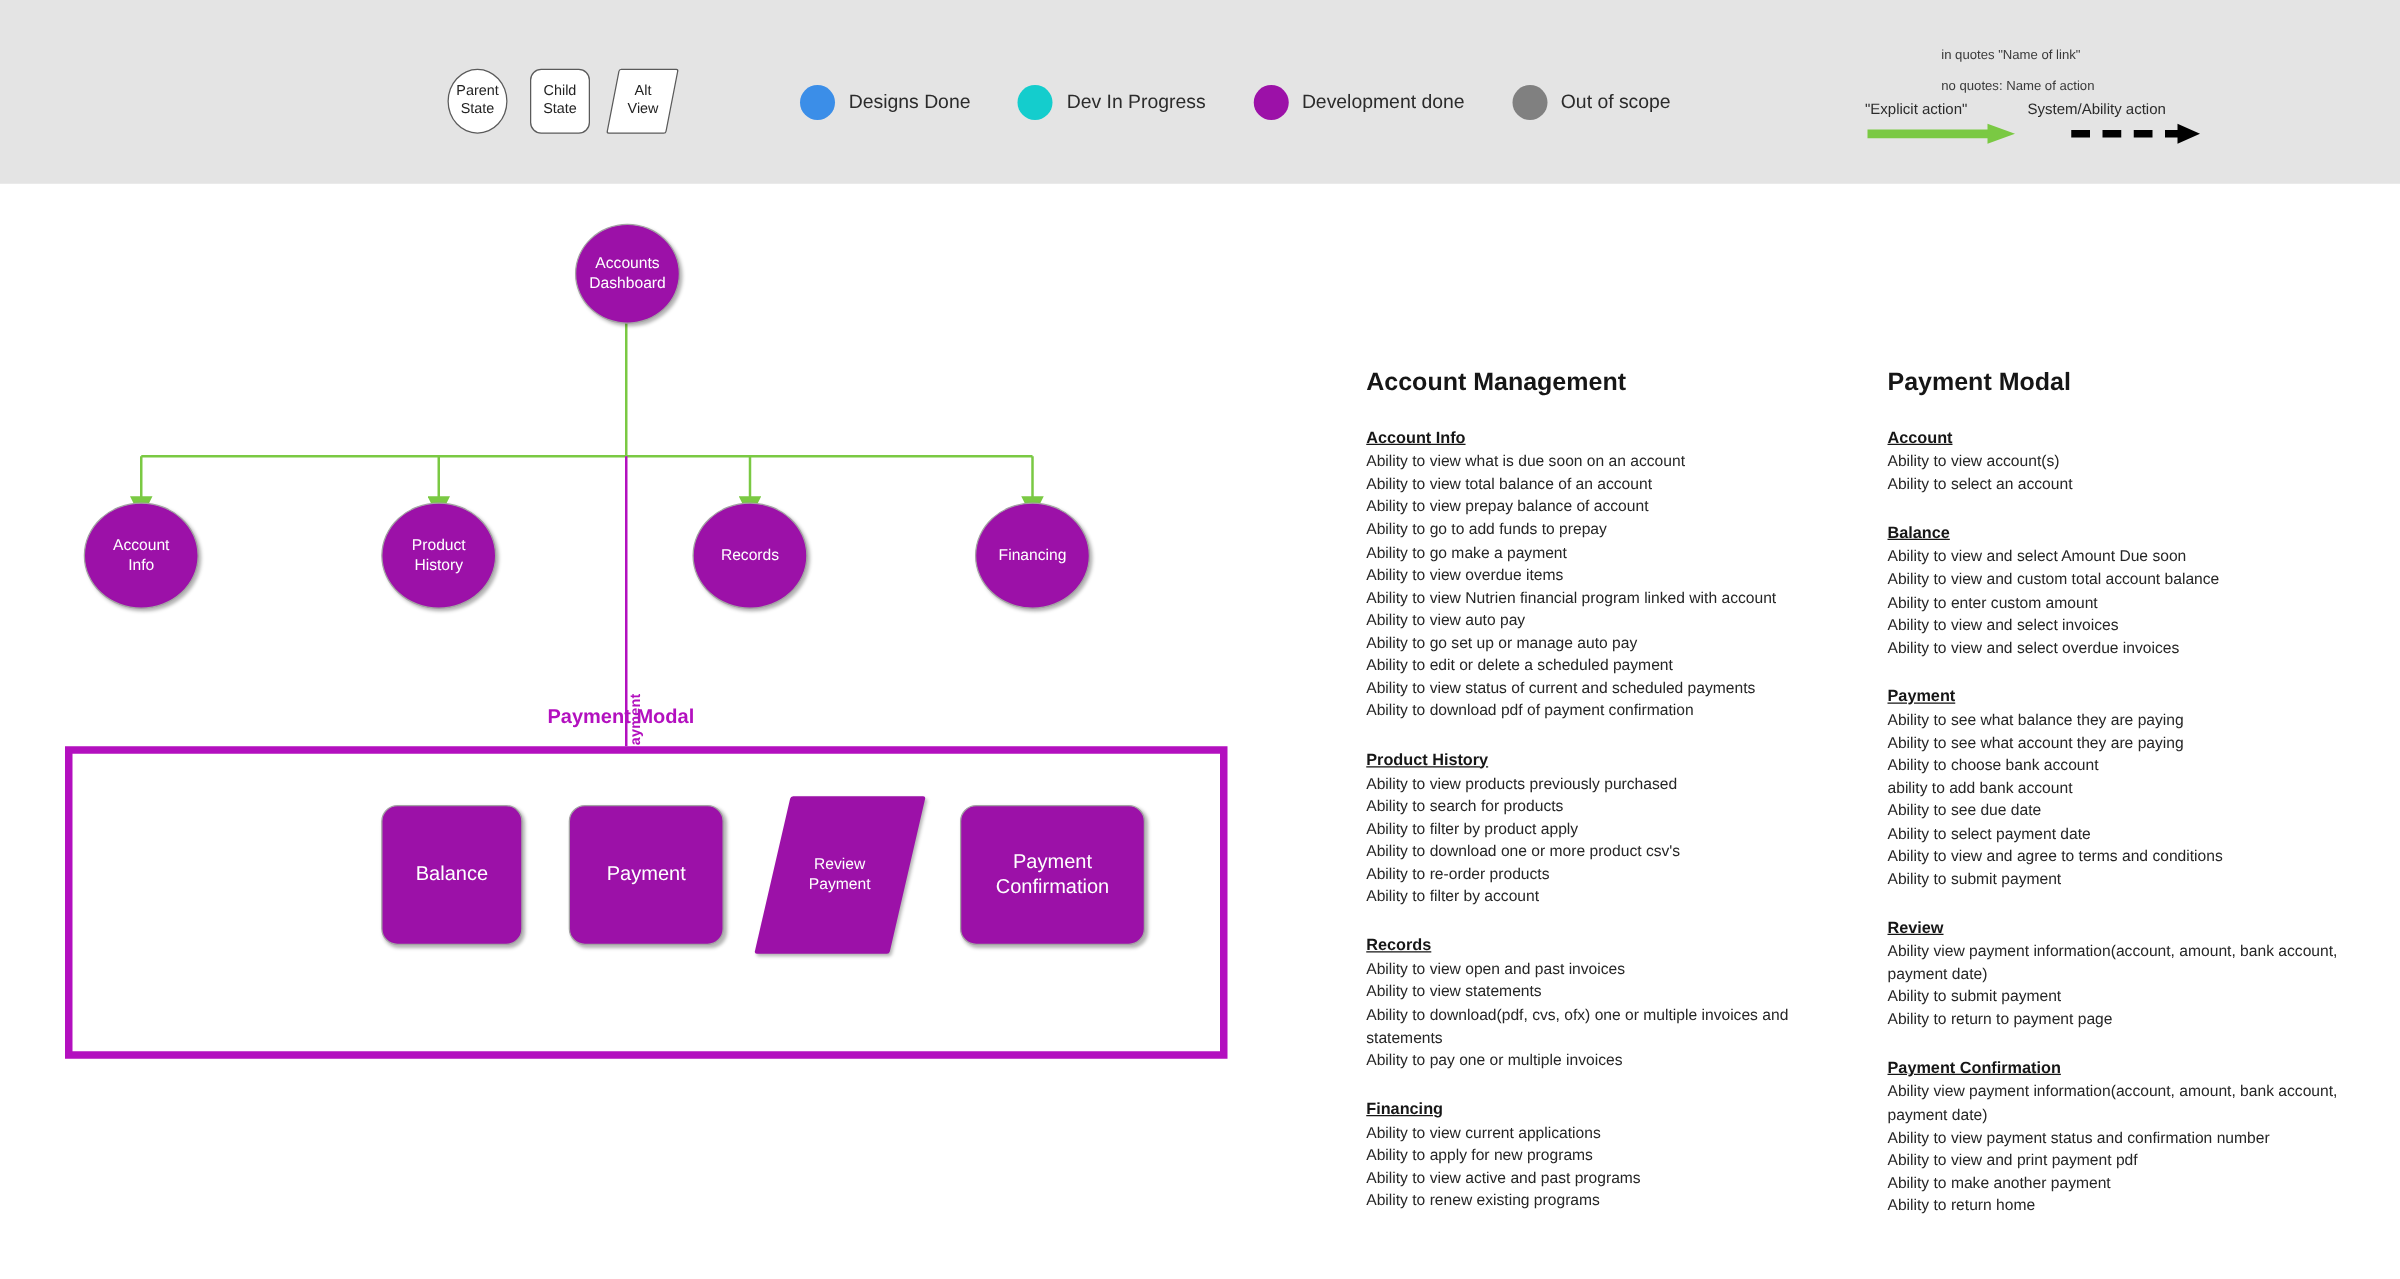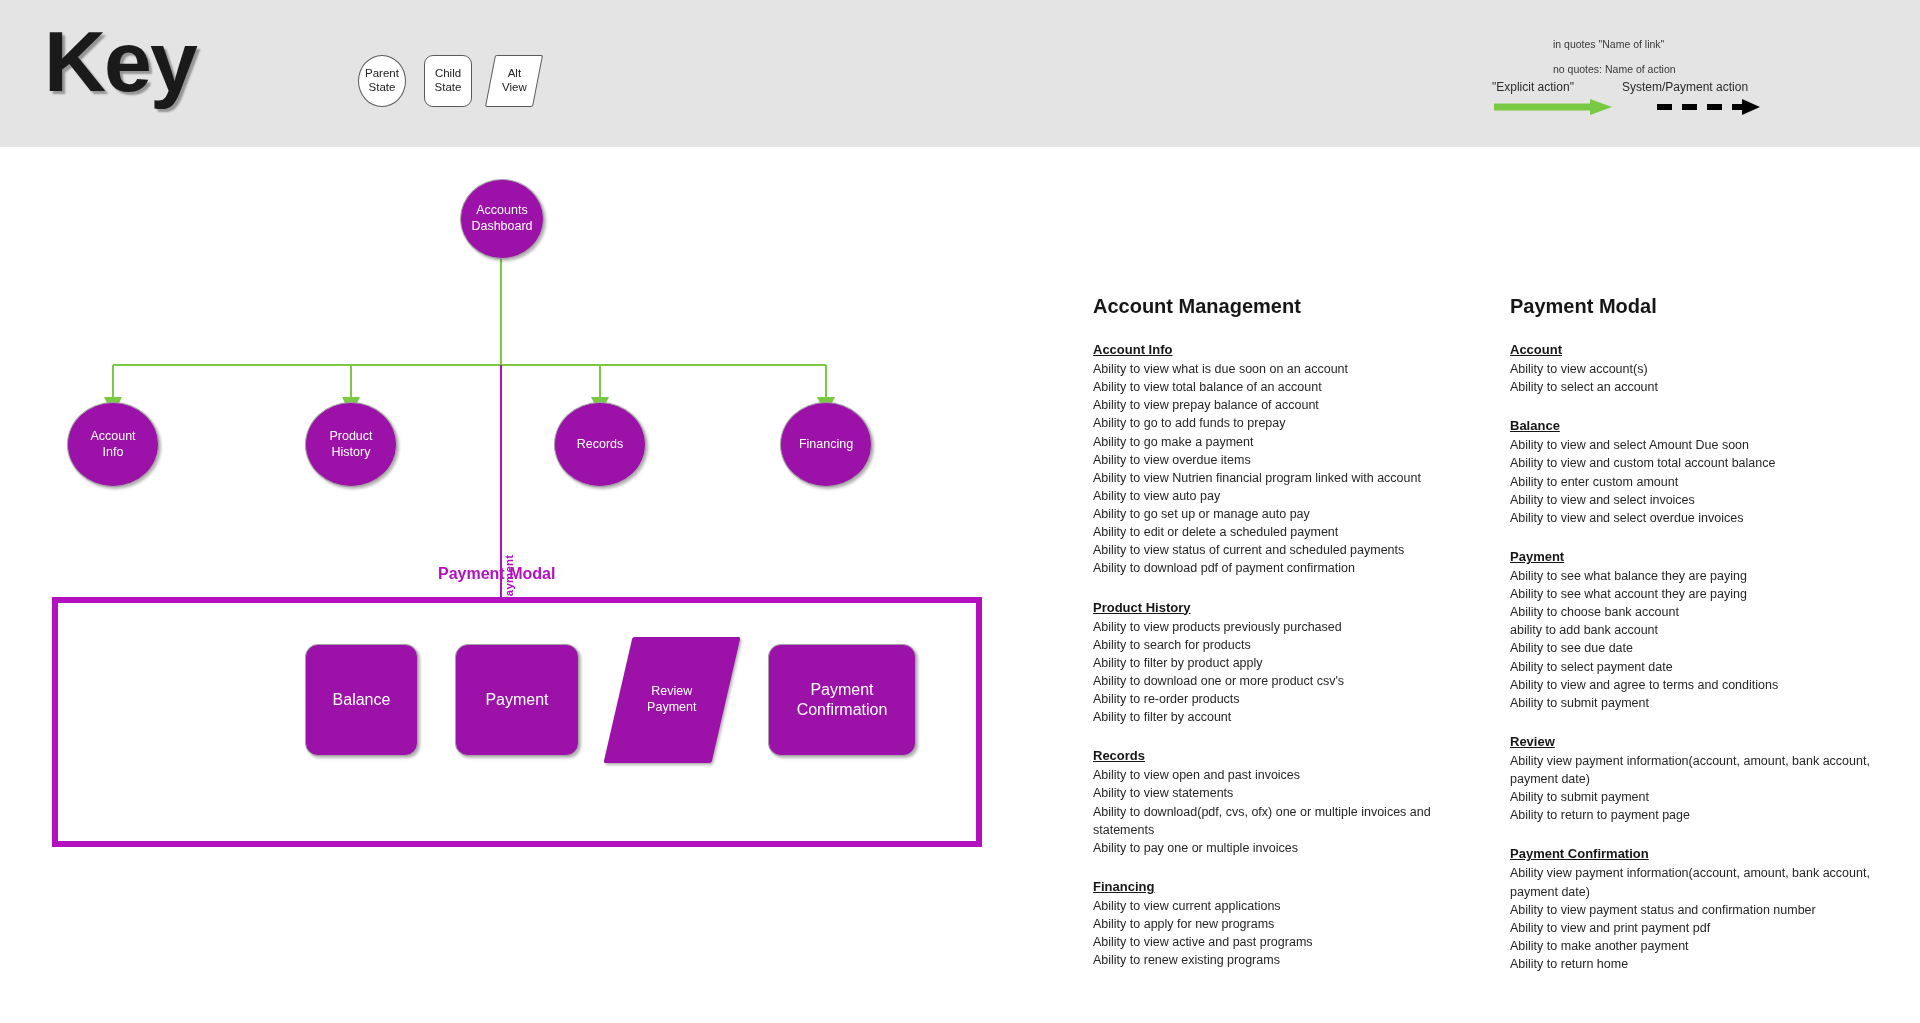--- a/index.html
+++ b/index.html
@@ -99,43 +99,60 @@
   }
   .group-item { font-size: 12.5px; color: #262626; line-height: 1.45; }
 </style>
 </head>
 <body>
 
 <div id="root">
 
   <div class="keybar">
 
-    <div class="key-title">Key</div>
 
     <div class="shape-group">
       <div class="shape shape-parent">
         <span>Parent<br>State</span>
       </div>
       <div class="shape shape-child">
         <span>Child<br>State</span>
       </div>
       <div class="shape shape-alt">
         <span>Alt<br>View</span>
       </div>
     </div>
 
+    <div class="status-legend">
+      <div class="status-item">
+        <span class="status-dot" style="background: rgb(59, 142, 232);"></span>
+        <span class="status-label">Designs Done</span>
+      </div>
+      <div class="status-item">
+        <span class="status-dot" style="background: rgb(20, 205, 205);"></span>
+        <span class="status-label">Dev In Progress</span>
+      </div>
+      <div class="status-item">
+        <span class="status-dot" style="background: rgb(156, 17, 168);"></span>
+        <span class="status-label">Development done</span>
+      </div>
+      <div class="status-item">
+        <span class="status-dot" style="background: rgb(128, 128, 128);"></span>
+        <span class="status-label">Out of scope</span>
+      </div>
+    </div>
 
     <div class="notes">
       <div class="note-line">in quotes "Name of link"</div>
       <div class="note-line">no quotes: Name of action</div>
     </div>
 
     <div class="arrow-legend">
       <div class="arrow-cap cap-explicit">"Explicit action"</div>
-      <div class="arrow-cap cap-system">System/Payment action</div>
+      <div class="arrow-cap cap-system">System/Ability action</div>
       <svg class="arrow-svg" width="400" height="24">
         <g>
           <line x1="2" y1="9" x2="100" y2="9" stroke="#7ac943" stroke-width="7"></line>
           <polygon points="98,1 120,9 98,17" fill="#7ac943"></polygon>
         </g>
         <g>
           <line x1="165" y1="9" x2="180" y2="9" stroke="#000" stroke-width="6"></line>
           <line x1="190" y1="9" x2="205" y2="9" stroke="#000" stroke-width="6"></line>
           <line x1="215" y1="9" x2="230" y2="9" stroke="#000" stroke-width="6"></line>
           <line x1="240" y1="9" x2="252" y2="9" stroke="#000" stroke-width="6"></line>

